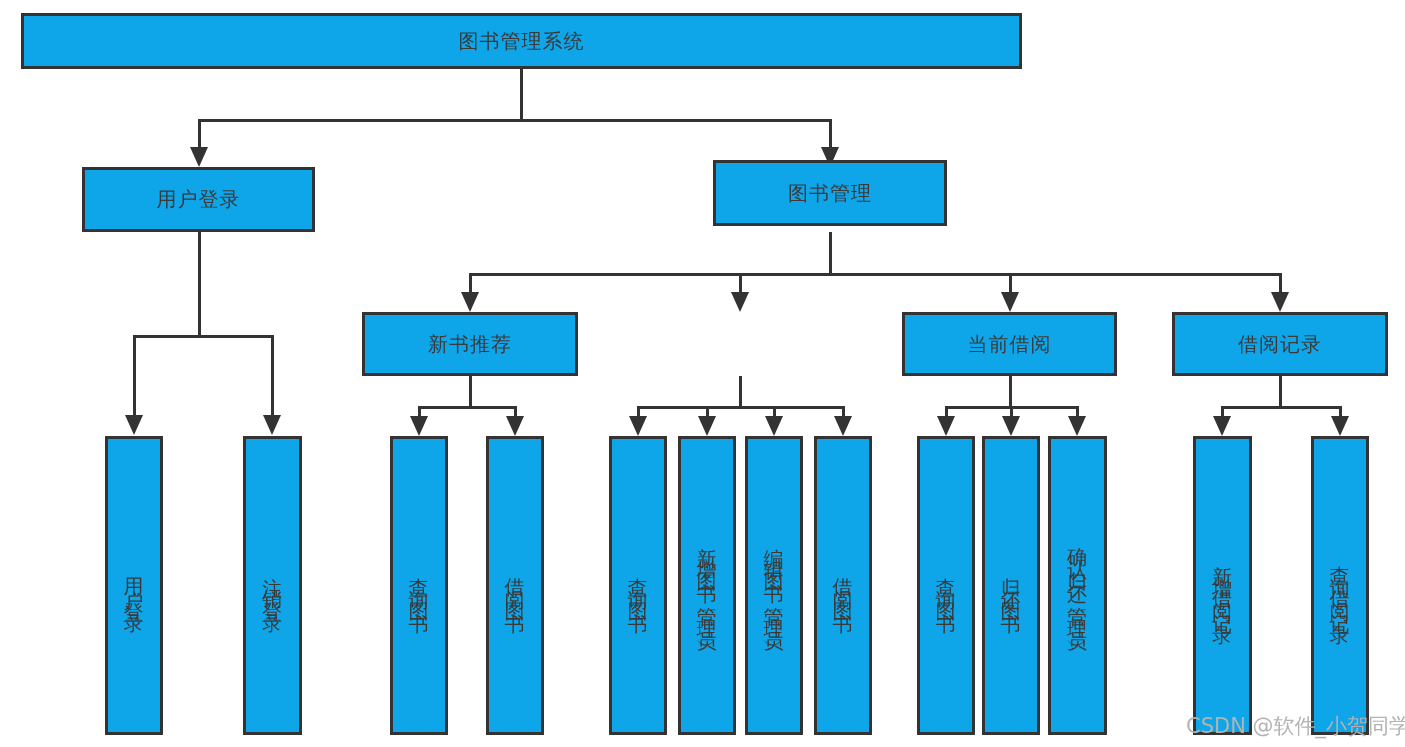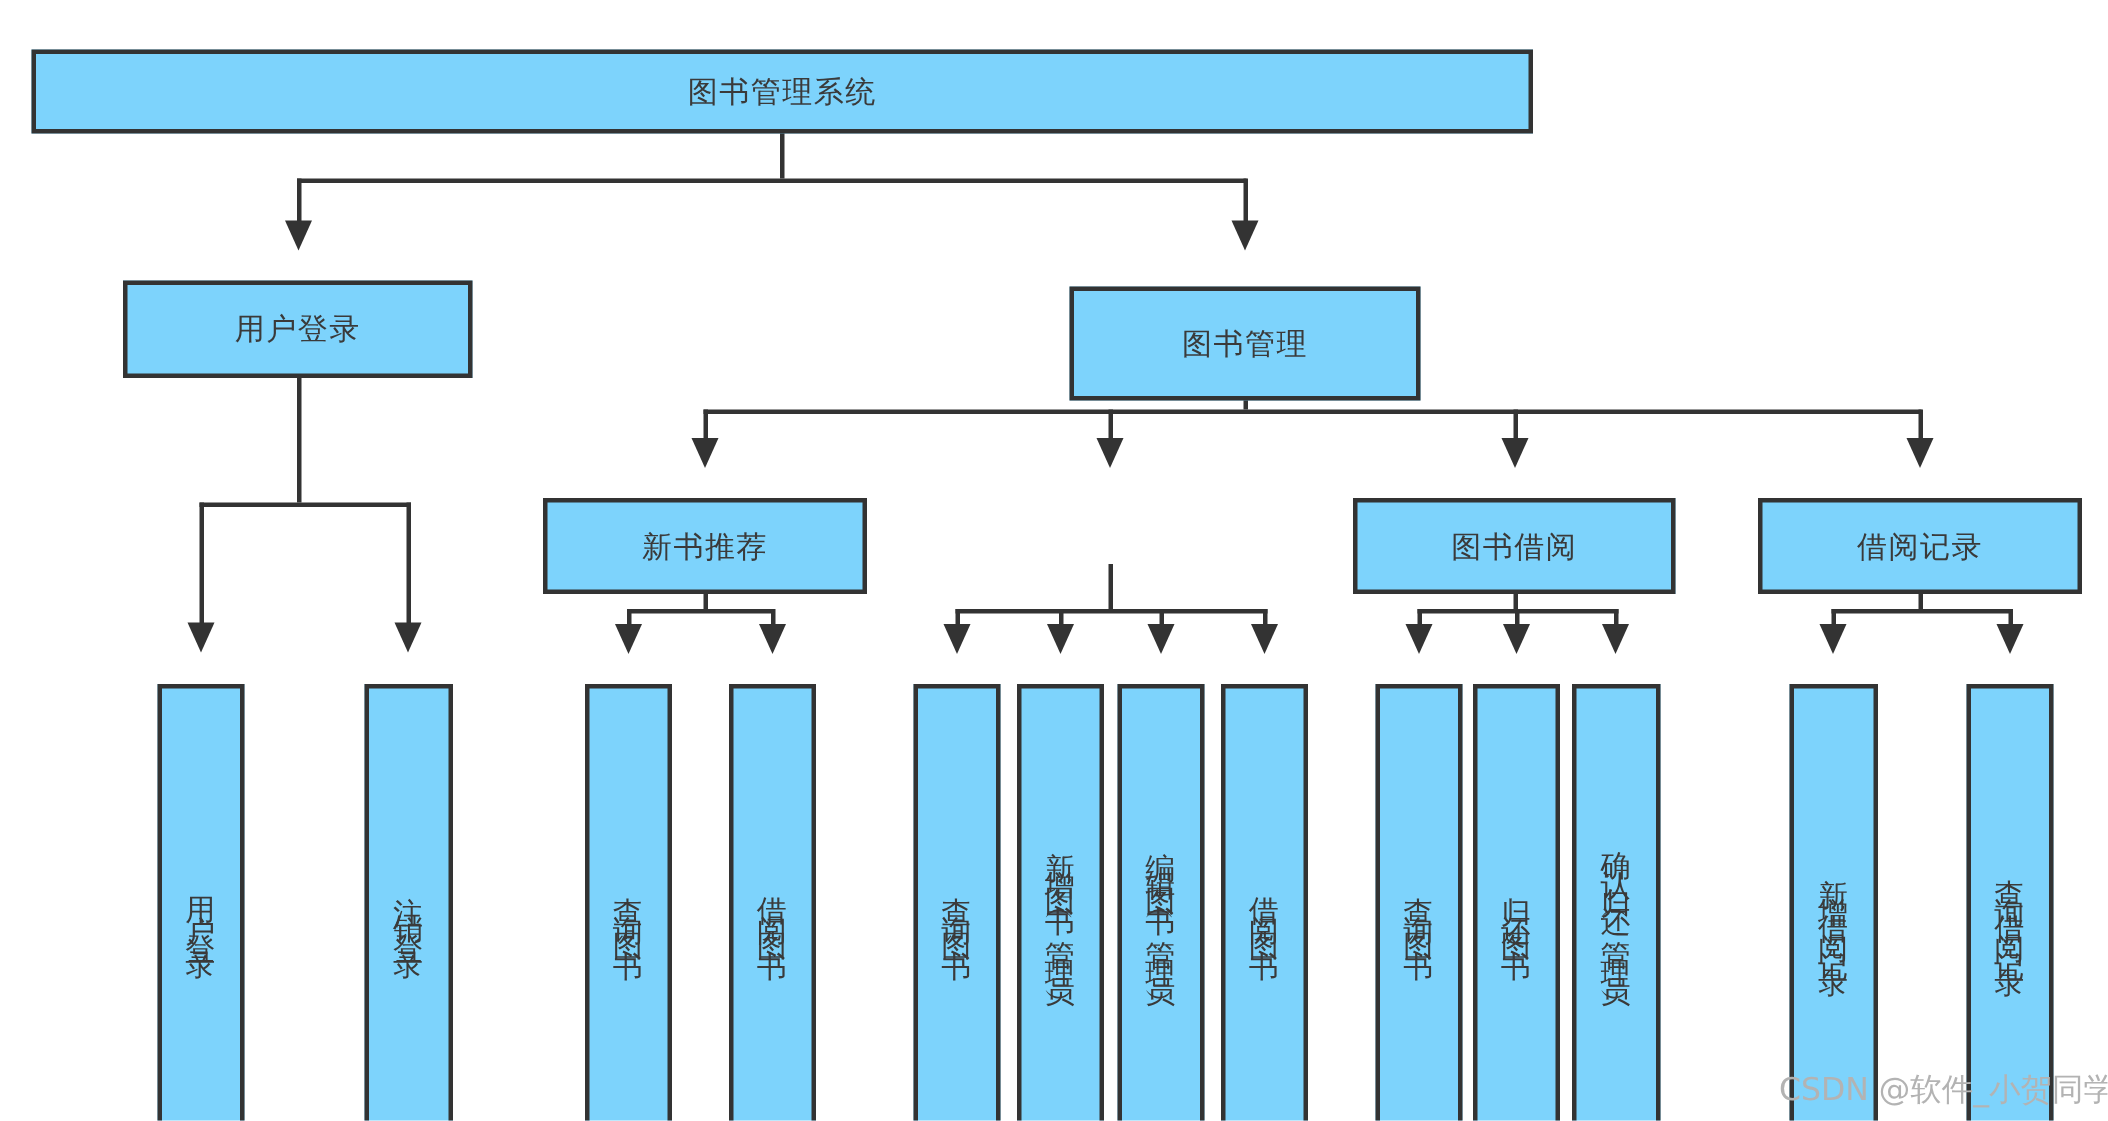--- a/index.html
+++ b/index.html
@@ -16,26 +16,25 @@
   .canvas{
     position:relative;
     width:1405px;height:747px;
     background:var(--background);
     overflow:hidden;
   }
   .box{
     position:absolute;
     box-sizing:border-box;
     border:3px solid var(--line);
-    background:#7dd3fc;
+    background:#0ea5e9;
     display:flex;align-items:center;justify-content:center;
     color:var(--text);
     font-size:20px;
     z-index:2;
-    margin-top:20px;
   }
   .htext{white-space:nowrap;letter-spacing:1px;}
   .vtext{
     display:block;
     writing-mode:vertical-rl;
     text-orientation:mixed;
     letter-spacing:12px;
     line-height:1.1;
   }
   .hl{position:absolute;height:3px;background:var(--line);z-index:1;}
@@ -62,31 +61,31 @@
 <div class="canvas">
 
   <div class="box" style="left:21px;top:13px;width:1001px;height:56px;">
     <span class="htext">图书管理系统</span>
   </div>
 
   <div class="box" style="left:82px;top:167px;width:233px;height:65px;">
     <span class="htext">用户登录</span>
   </div>
 
-  <div class="box" style="left:713px;top:171px;width:234px;height:76px;">
+  <div class="box" style="left:713px;top:160px;width:234px;height:66px;">
     <span class="htext">图书管理</span>
   </div>
 
   <div class="box" style="left:362px;top:312px;width:216px;height:64px;font-family:Liberation Mono, monospace;">
     <span class="htext">新书推荐</span>
   </div>
 
 
   <div class="box" style="left:902px;top:312px;width:215px;height:64px;">
-    <span class="htext">图书借阅</span>
+    <span class="htext">当前借阅</span>
   </div>
 
   <div class="box" style="left:1172px;top:312px;width:216px;height:64px;justify-content:center;">
     <span class="htext">借阅记录</span>
   </div>
 
   <div class="box" style="left:105px;top:436px;width:58px;height:299px;">
     <span class="vtext">用户登录</span>
   </div>
   <div class="box" style="left:243px;top:436px;width:59px;height:299px;">

